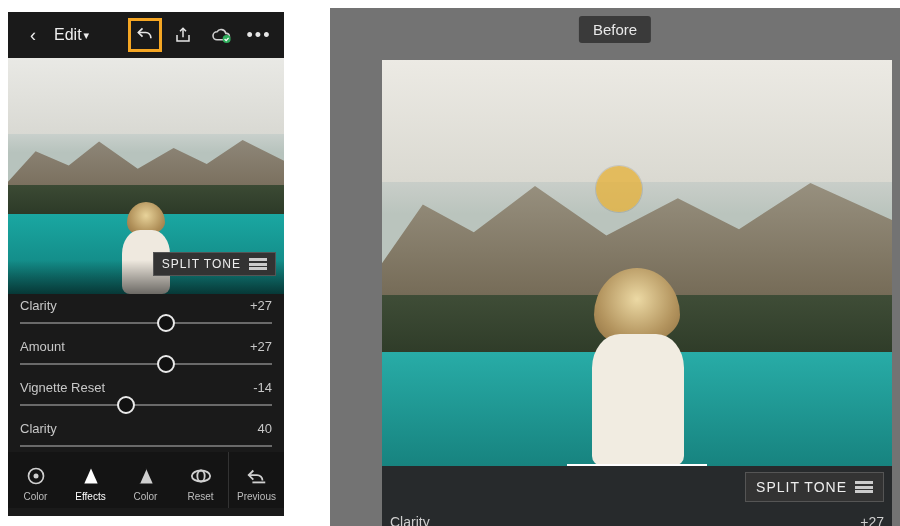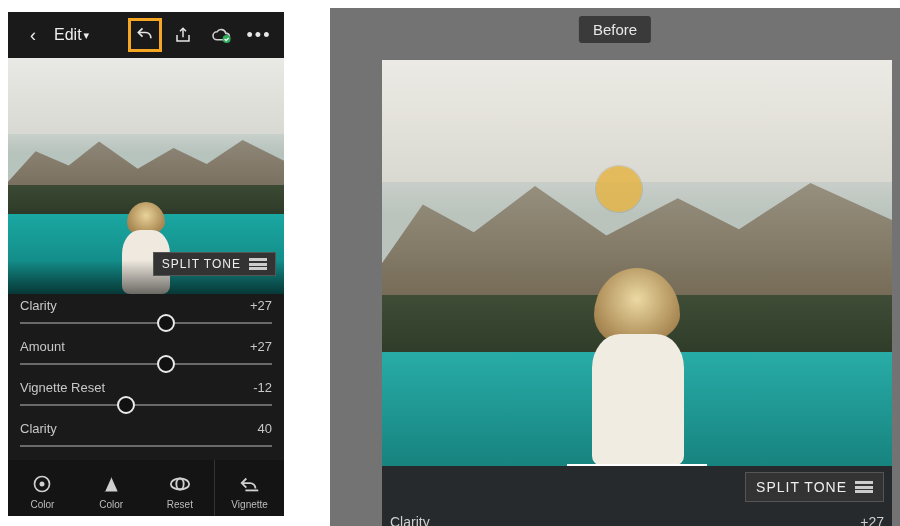--- a/index.html
+++ b/index.html
@@ -38,21 +38,21 @@
 
 
 .sliders{position:absolute;left:0;right:0;top:280px;padding:0 12px}
 .srow{margin:6px 0 4px}
 .srow .lab{display:flex;justify-content:space-between;font-size:13px;color:#c8c8c8}
 .track{position:relative;height:20px}
 .line{position:absolute;left:0;right:0;top:9px;height:2px;background:#6a6a6a}
 .knob{position:absolute;top:1px;width:18px;height:18px;border-radius:50%;background:#111;border:2px solid #eaeaea;box-sizing:border-box;transform:translateX(-50%)}
 
 
-.strip{position:absolute;left:0;right:0;bottom:0;height:56px;background:#141414;display:flex}
+.strip{position:absolute;left:0;right:0;bottom:8px;height:56px;background:#141414;display:flex}
 .tool{flex:1;display:flex;flex-direction:column;align-items:center;justify-content:flex-end;padding-bottom:6px;color:#bdbdbd;font-size:10px;gap:4px}
 .tool .ic{width:22px;height:22px;color:#d0d0d0;display:flex;align-items:center;justify-content:center}
 .tool.sel{color:#fff}
 .tool.sel .ic{color:#fff}
 .tool.hl{background:#f5a623;color:#111}
 .tool.hl .ic{color:#111}
 .divider{width:1px;background:#333}
 
 
 .beforePill{position:absolute;left:50%;top:8px;transform:translateX(-50%);background:#3a3a3a;color:#e8e8e8;font-size:15px;padding:5px 14px;border-radius:3px}
@@ -149,21 +149,21 @@
             <span>+27</span>
           </div>
         <div class="track">
             <div class="line"></div>
             <div class="knob" style="left:58%"></div>
           </div>
       </div>
       <div class="srow">
         <div class="lab">
             <span>Vignette Reset</span>
-            <span>-12</span>
+            <span>-14</span>
           </div>
         <div class="track">
             <div class="line"></div>
             <div class="knob" style="left:42%"></div>
           </div>
       </div>
       <div class="srow">
         <div class="lab">
             <span>Clarity</span>
             <span>40</span>
@@ -176,20 +176,28 @@
 
     <div class="strip">
       <div class="tool">
         <span class="ic">
           <svg width="20" height="20" viewBox="0 0 24 24">
               <circle cx="12" cy="12" r="9" fill="none" stroke="currentColor" stroke-width="2"></circle>
               <circle cx="12" cy="12" r="3" fill="currentColor"></circle>
             </svg>
         </span>
         <span>Color</span>
+      </div>
+      <div class="tool sel">
+        <span class="ic">
+          <svg width="20" height="20" viewBox="0 0 24 24" fill="currentColor">
+              <path d="M12 3l8 18H4z"></path>
+            </svg>
+        </span>
+        <span>Effects</span>
       </div>
       <div class="tool">
         <span class="ic">
           <svg width="20" height="20" viewBox="0 0 24 24" fill="currentColor">
               <path d="M12 3l8 18H4z"></path>
               <path d="M12 3l-8 18" stroke="#141414" stroke-width="2"></path>
             </svg>
         </span>
         <span>Color</span>
       </div>
@@ -204,21 +212,21 @@
       </div>
       <div class="divider"></div>
       <div class="tool">
         <span class="ic">
           <svg width="22" height="18" viewBox="0 0 24 18" fill="none" stroke="currentColor" stroke-width="2">
               <path d="M8 3L3 8l5 5"></path>
               <path d="M3 8h9a6 6 0 016 6"></path>
               <path d="M7 16h14"></path>
             </svg>
         </span>
-        <span>Vignette</span>
+        <span>Previous</span>
       </div>
     </div>
   </div>
 
   <div class="panel right">
     <div class="beforePill">Before</div>
 
     <div class="photoR">
       <div class="skyR"></div>
       <div class="mtnR"></div>

